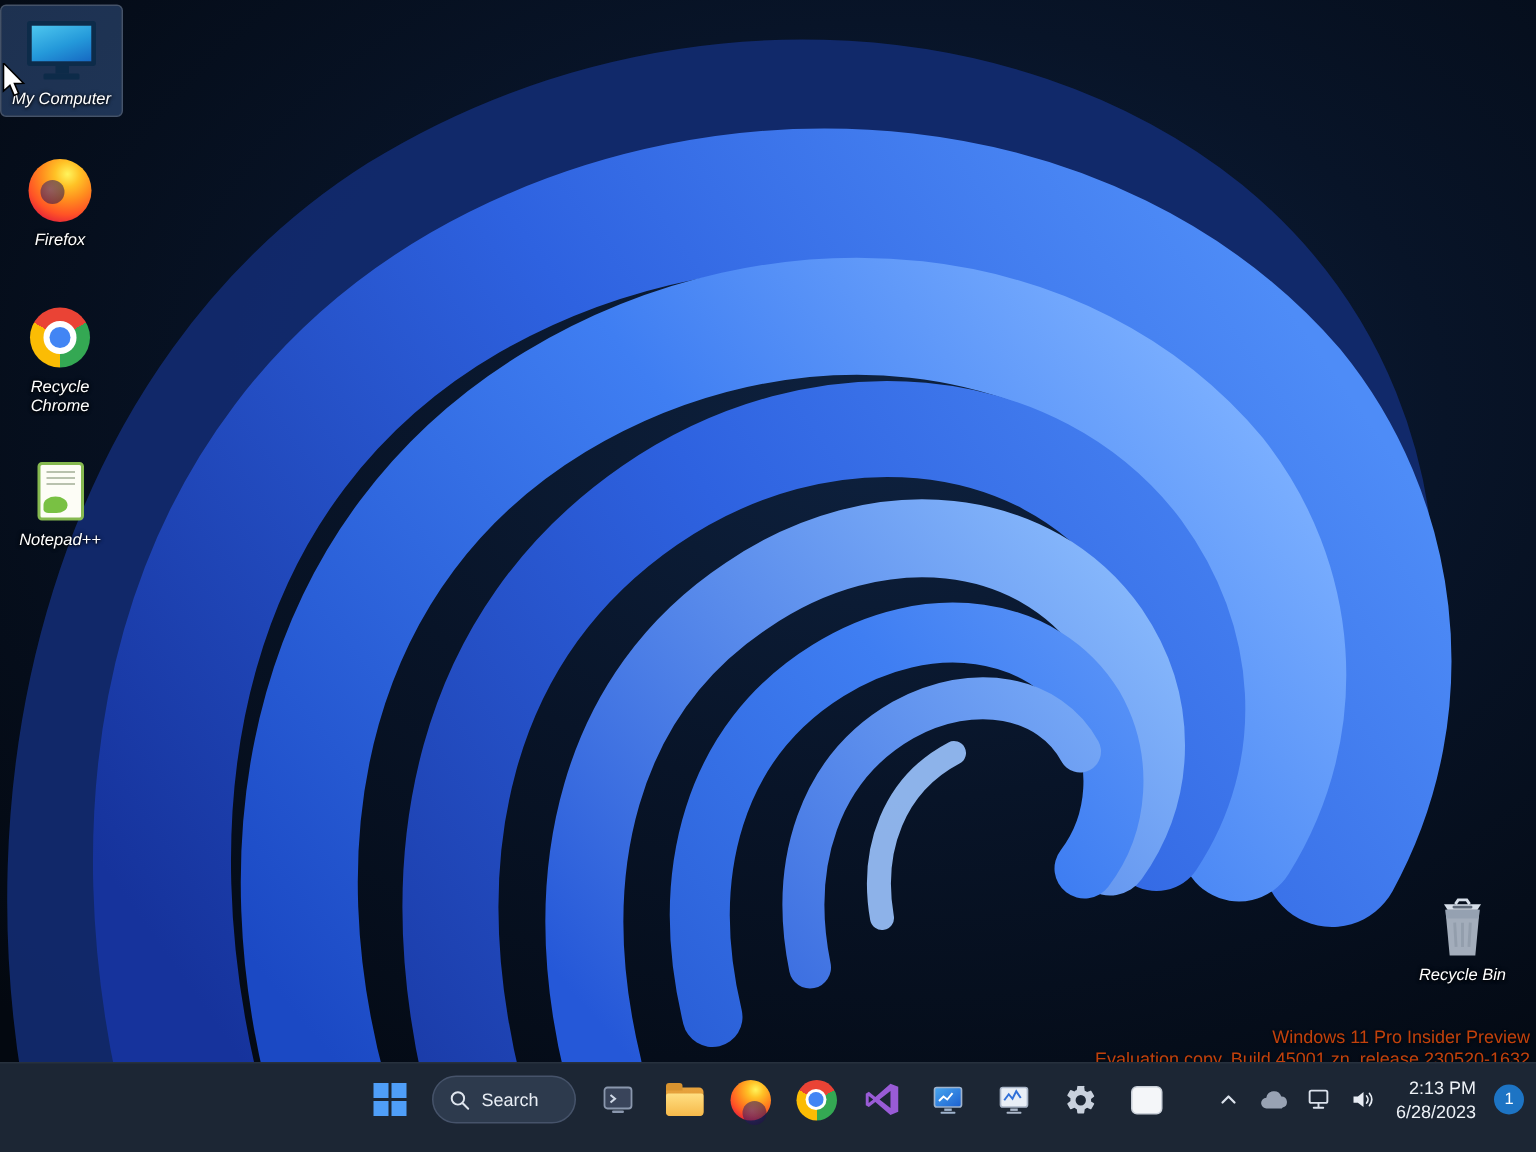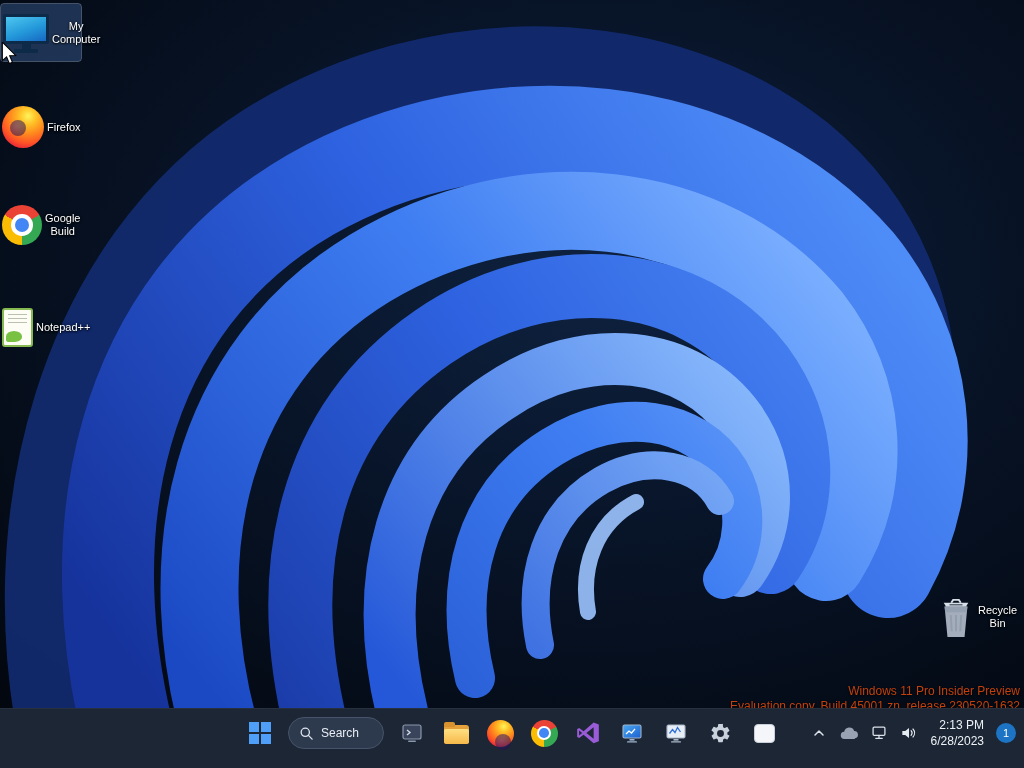--- a/index.html
+++ b/index.html
@@ -3,23 +3,23 @@
 <meta charset="utf-8">
 <style>
   * { margin:0; padding:0; box-sizing:border-box; }
   html,body { width:1024px; height:768px; overflow:hidden; background:#000;
               font-family:"Liberation Sans","DejaVu Sans",sans-serif; }
 
   .screen { position:relative; width:1024px; height:720px; overflow:hidden; }
   .wallpaper { position:absolute; inset:0; width:1024px; height:720px; display:block; }
 
   
-  .icon-cell { position:absolute; width:80px; display:flex; 
+  .icon-cell { position:absolute; width:80px; display:flex; flex-direction:column;
                align-items:center; gap:3px; padding:5px 2px 4px; border-radius:3px;
-               cursor:default; }
+               cursor:default;font-style:italic; }
   .icon-cell.selected { background:rgba(98,150,233,.28); outline:1px solid rgba(190,215,255,.35); }
   .icon-label { font-size:11px; color:#fff; text-align:center; line-height:1.18;
                 text-shadow:0 1px 2px rgba(0,0,0,.95), 0 0 3px rgba(0,0,0,.8); max-width:74px; }
 
   #cell-my-computer { left:1px; top:4px; }
   #cell-firefox     { left:0px; top:98px; }
   #cell-chrome      { left:0px; top:196px; }
   #cell-notepad     { left:0px; top:298px;align-items:center; }
   #cell-recycle     { left:935px; top:588px;justify-content:space-between; }
 
@@ -147,21 +147,21 @@
     <div class="glyph">
         <div class="firefox-ball"></div>
       </div>
     <div class="icon-label">Firefox</div>
   </div>
 
   <div class="icon-cell" id="cell-chrome">
     <div class="glyph">
         <div class="chrome-ball" style="--s:40px"></div>
       </div>
-    <div class="icon-label">Google Build</div>
+    <div class="icon-label">Recycle Chrome</div>
   </div>
 
   <div class="icon-cell" id="cell-notepad">
     <div class="glyph">
         <div class="npp-page"></div>
       </div>
     <div class="icon-label">Notepad++</div>
   </div>
 
   <div class="icon-cell" id="cell-recycle">

